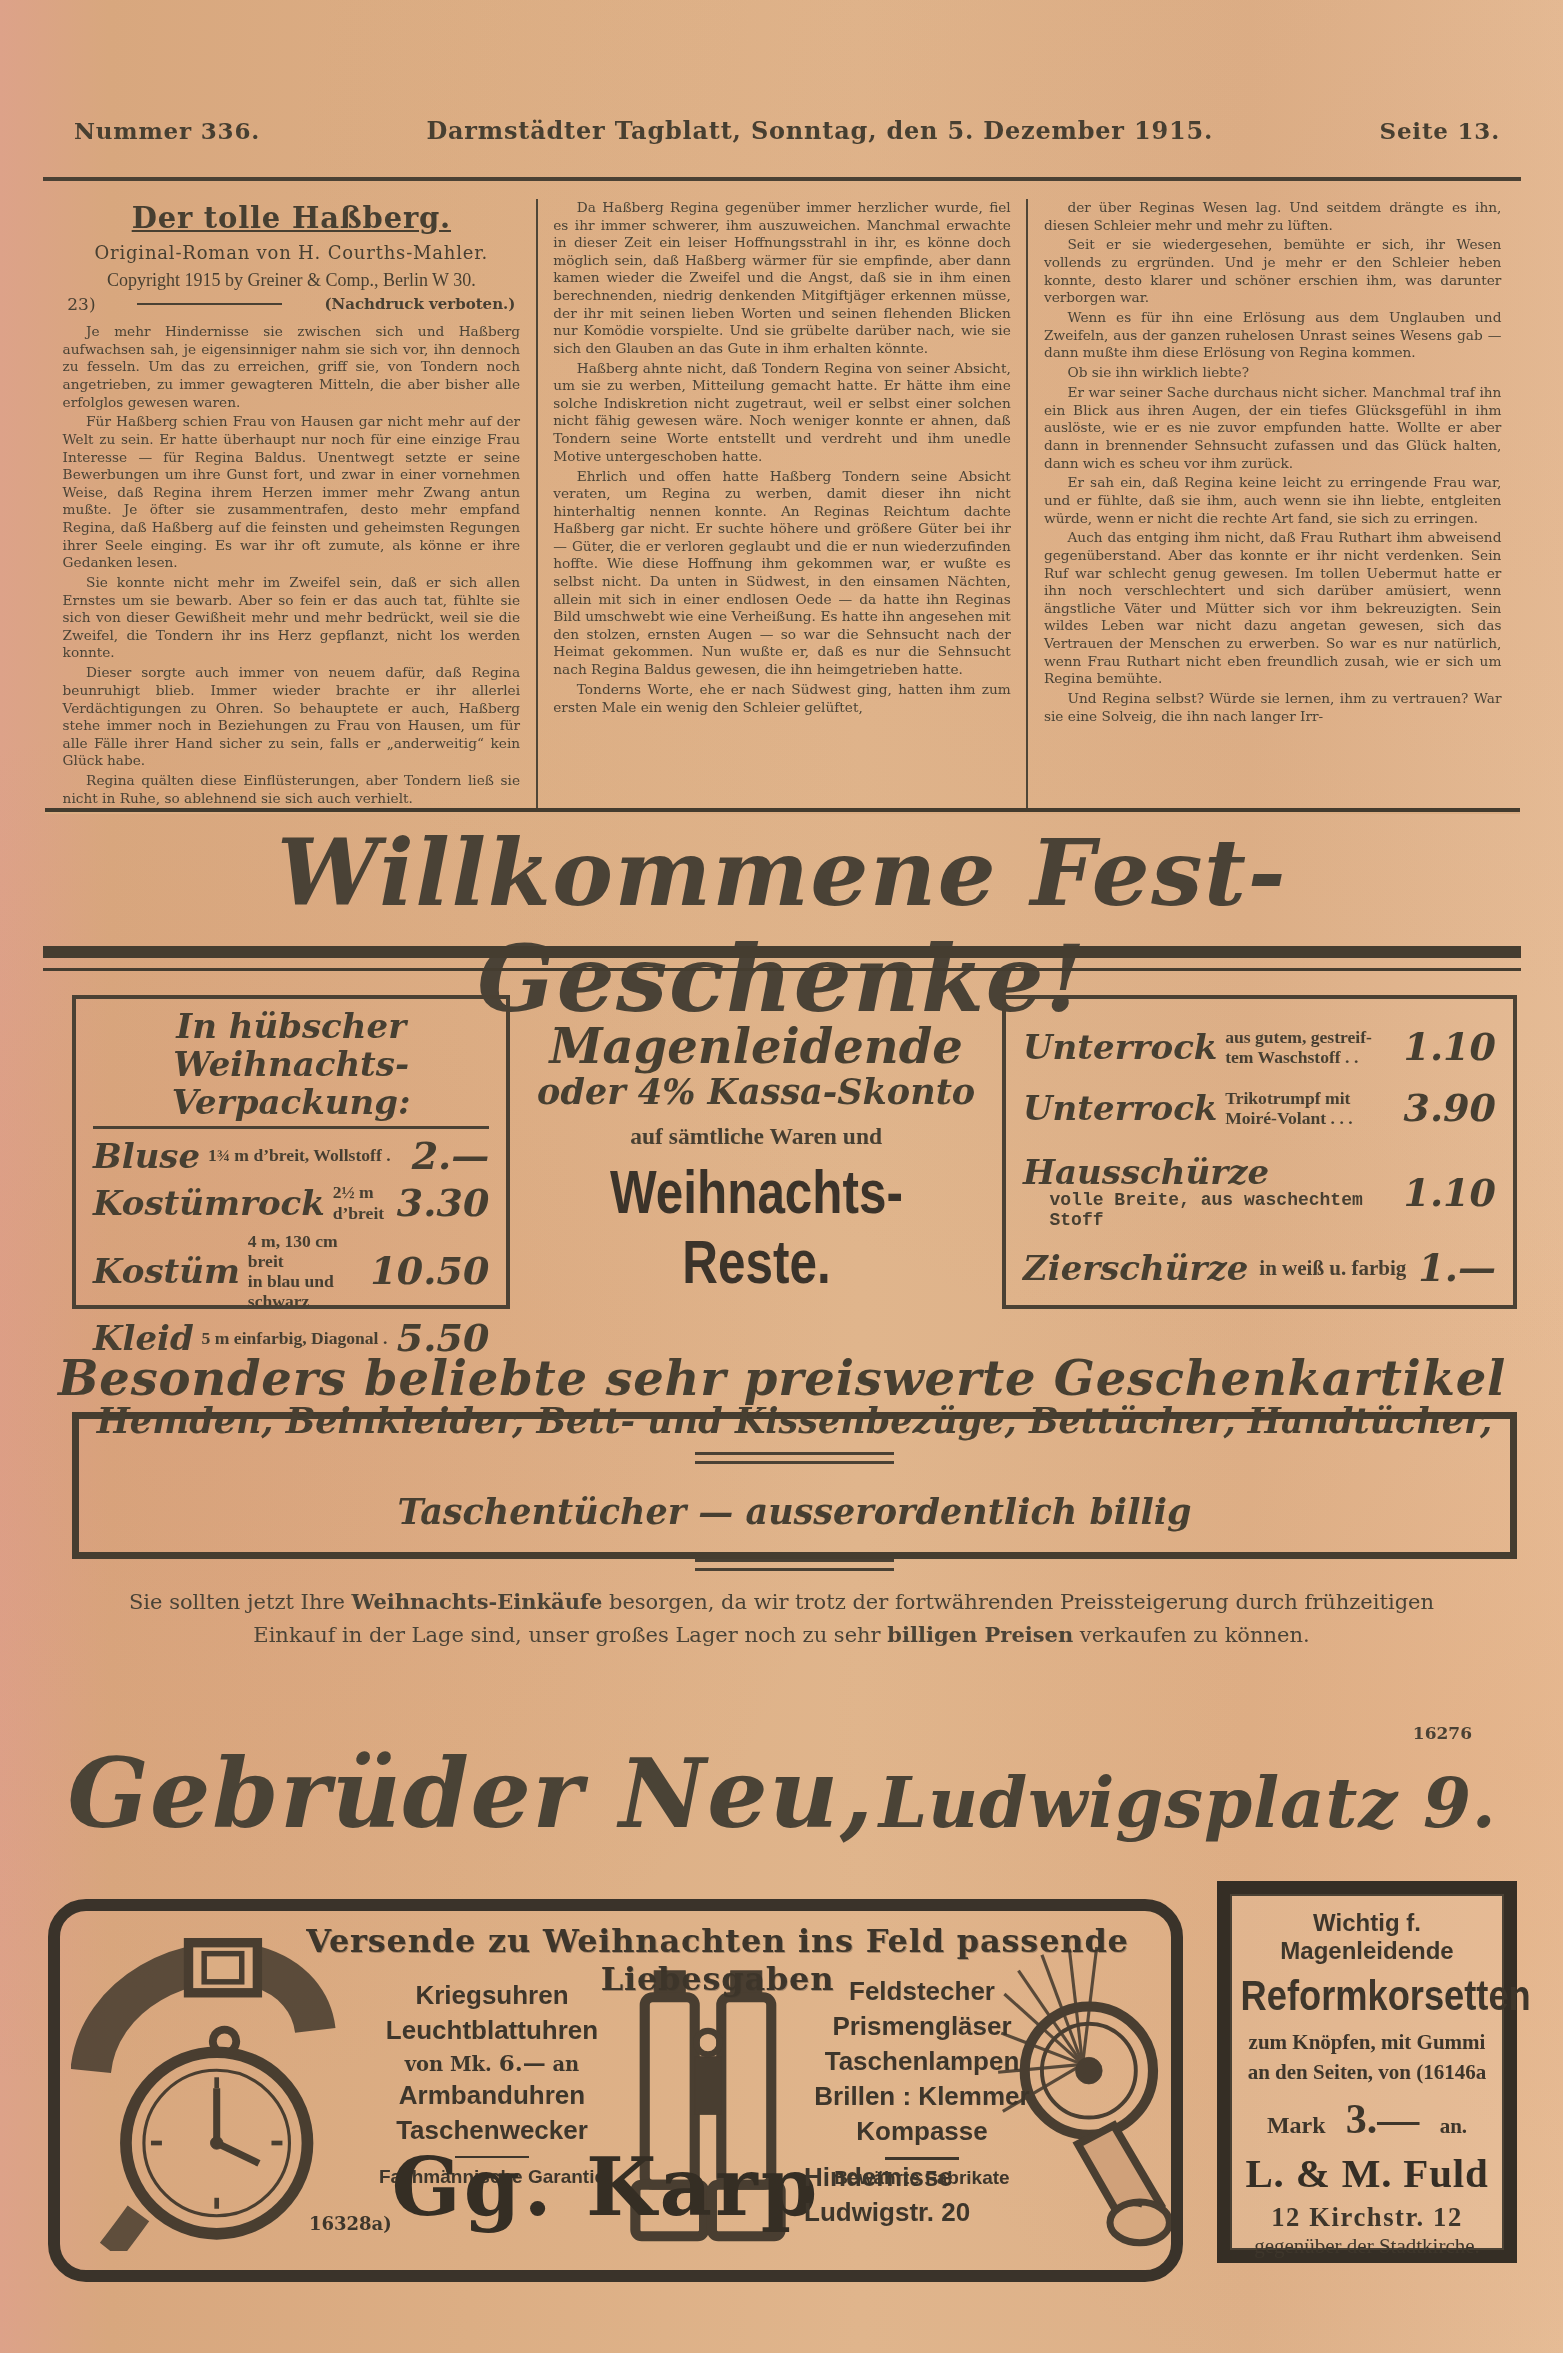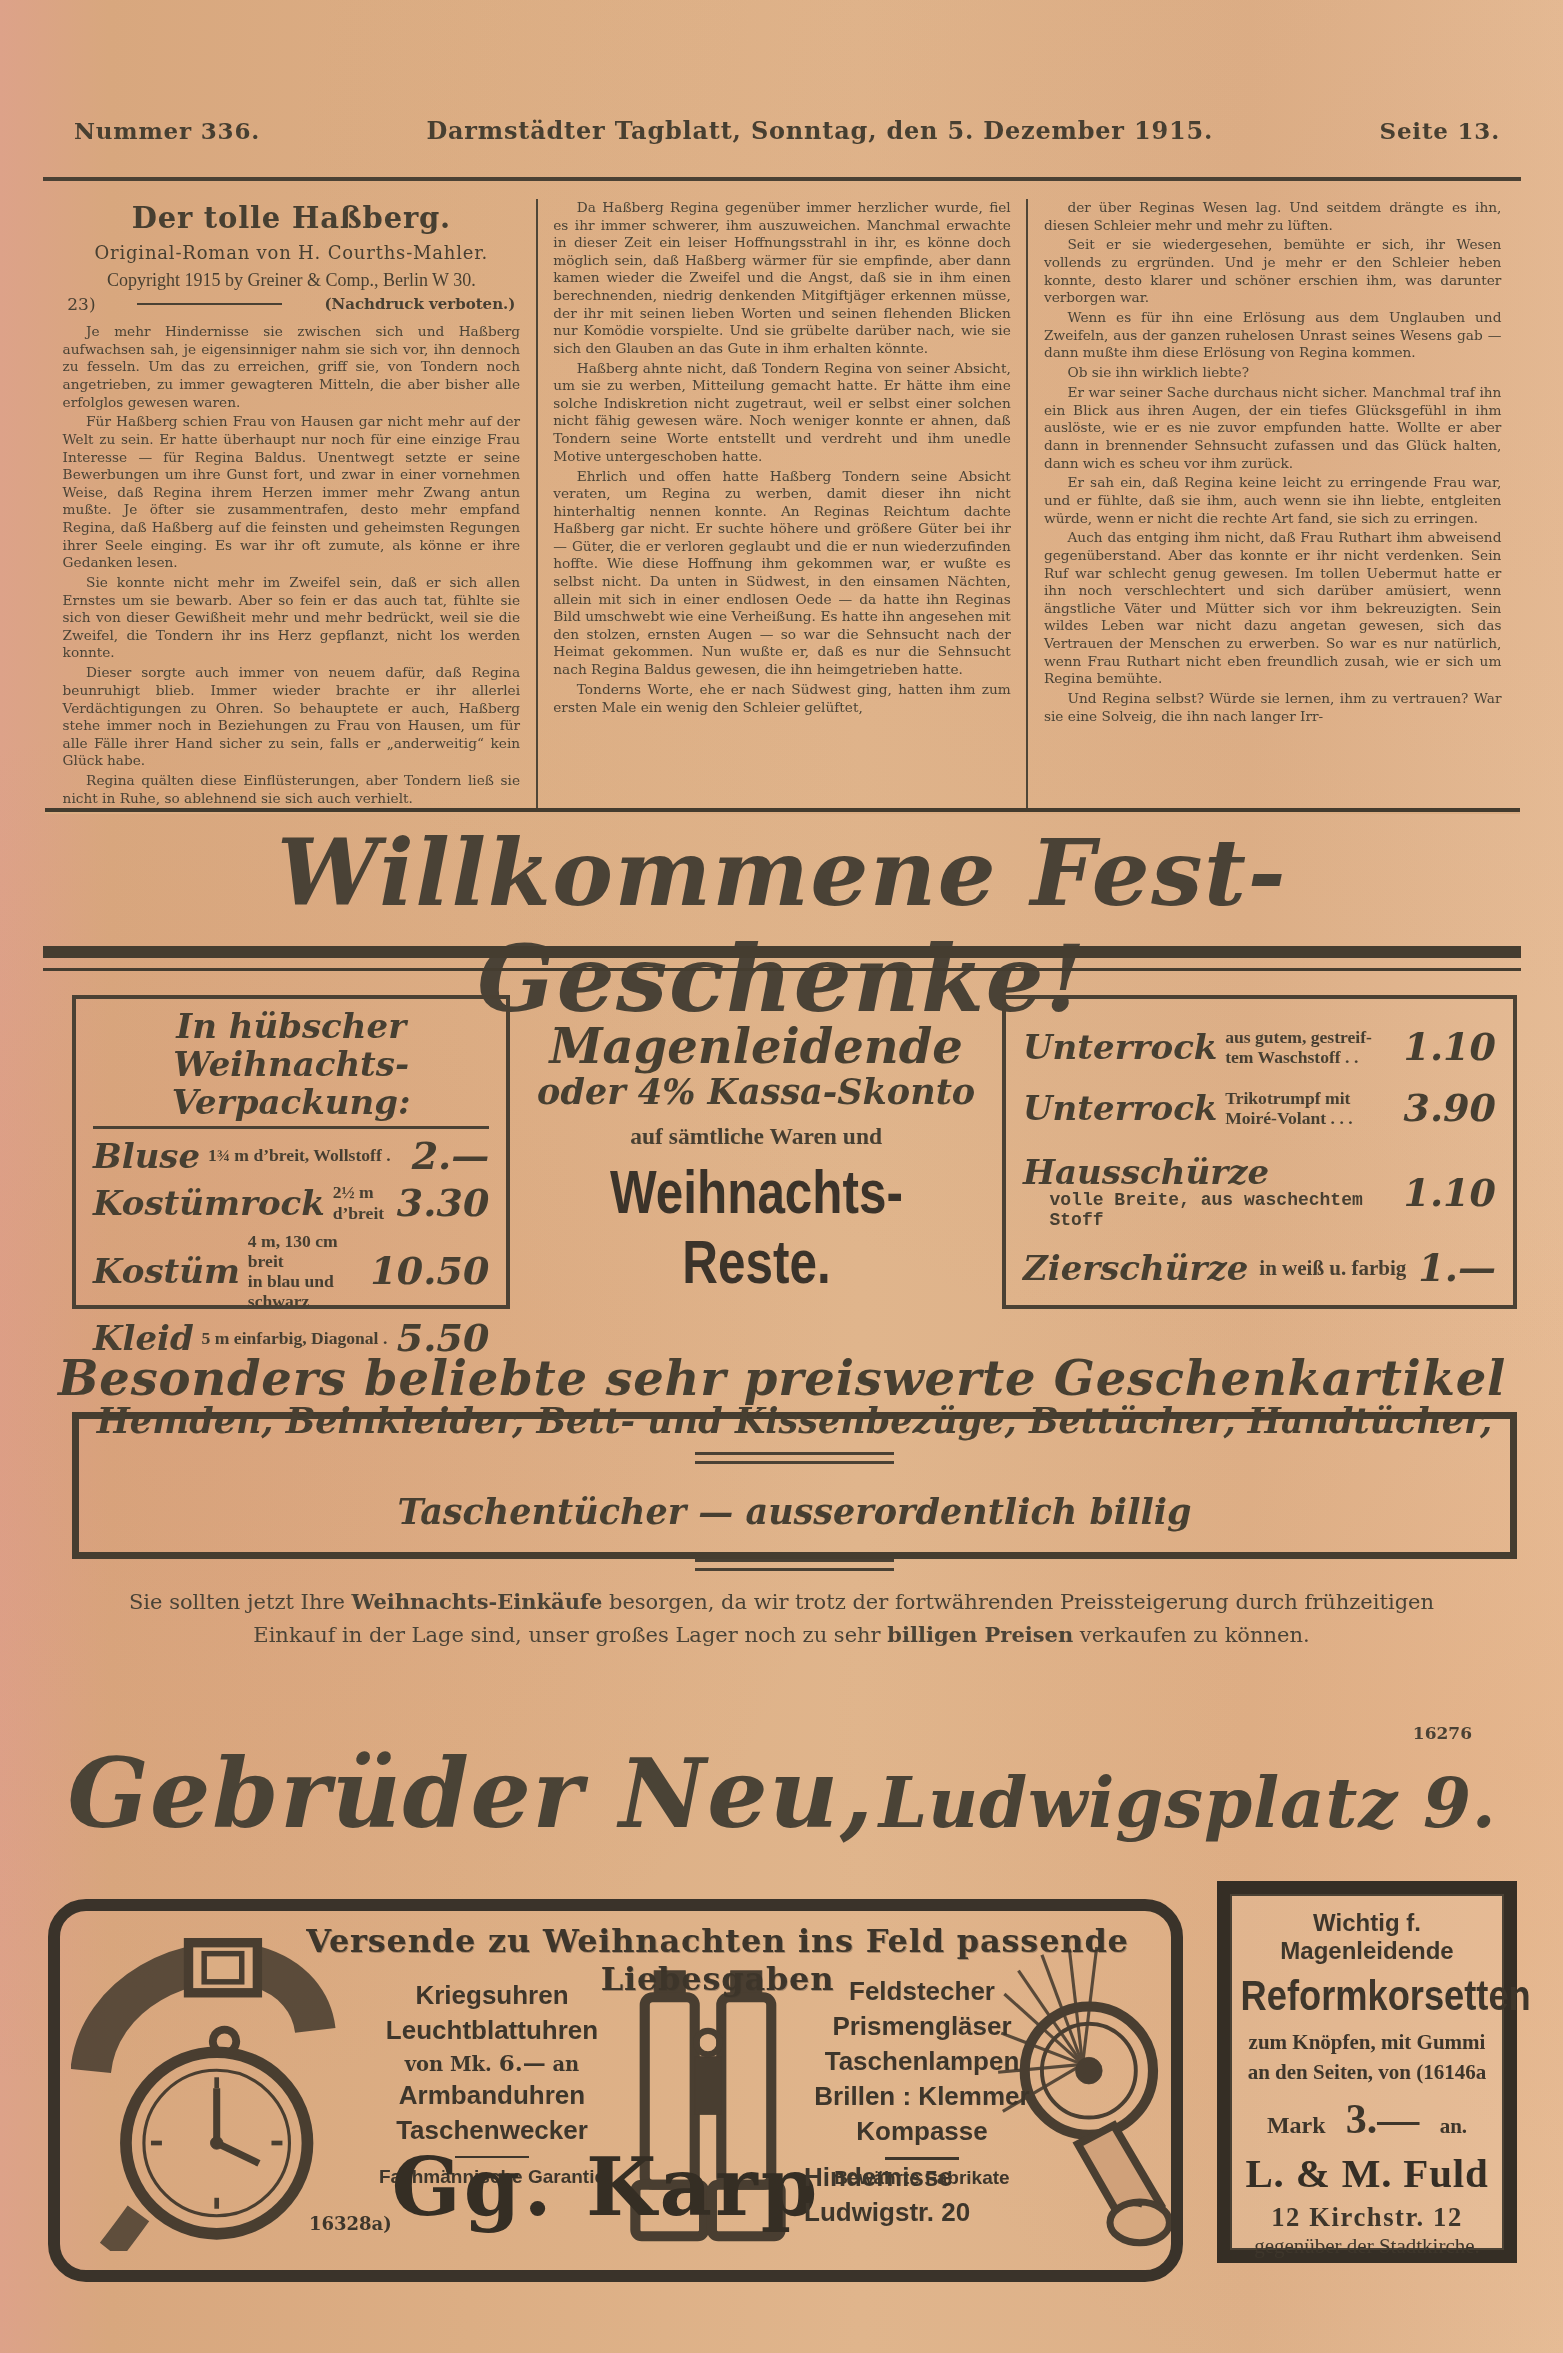--- a/index.html
+++ b/index.html
@@ -14,21 +14,21 @@
   }
   
   .masthead{position:absolute; top:116px; left:74px; right:64px; display:flex; justify-content:space-between; align-items:baseline;}
   .masthead .issue,.masthead .pageno{font-size:23px; font-weight:bold; letter-spacing:0.8px;}
   .masthead .title{font-size:24px; font-weight:bold; letter-spacing:0.8px;}
   .head-rule{position:absolute; top:177px; left:43px; width:1478px; height:3.9px; background:#4a4134;}
   
   .novel{position:absolute; top:199px; left:47px; width:1470px; height:610px; display:flex;}
   .ncol{flex:1 1 0; padding:0 15.6px; overflow:hidden;}
   .ncol + .ncol{border-left:2.3px solid #4f4637;}
-  .novel-title{font-size:29px; font-weight:bold; text-align:center; margin:1.6px 0 7.8px 0; letter-spacing:0.8px;}
+  .novel-title{font-size:29px; font-weight:bold; text-align:center; margin:1.6px 0 7.8px 0; letter-spacing:0.8px;text-decoration:underline;}
   .novel-byline{font-size:18px; text-align:center; margin-bottom:6.3px; letter-spacing:0.8px;}
   .novel-copy{font-family:"Liberation Serif", serif; font-size:18px; text-align:center; margin-bottom:3.1px;}
   .notice-row{display:flex; align-items:center; justify-content:space-between; margin:1.6px 4.7px 9.4px 4.7px;}
   .notice-row .inst{font-size:17px;}
   .notice-row .mini-rule{width:145px; height:2.3px; background:#4a4134;}
   .notice-row .notice{font-size:15px; font-weight:bold;}
   .npar{font-size:13.7px; line-height:17.6px; text-align:justify; text-indent:23.5px; margin:0 0 2.3px 0; color:#4a4336;}
   .novel-end-rule{position:absolute; top:808px; left:45px; width:1475px; height:3.9px; background:#433b2e; border-bottom:2.3px solid #dcae84; box-shadow:0 6.3px 0 -3.9px #433b2e;}
   
   .fest-headline{position:absolute; top:820px; left:0; width:100%; text-align:center;

